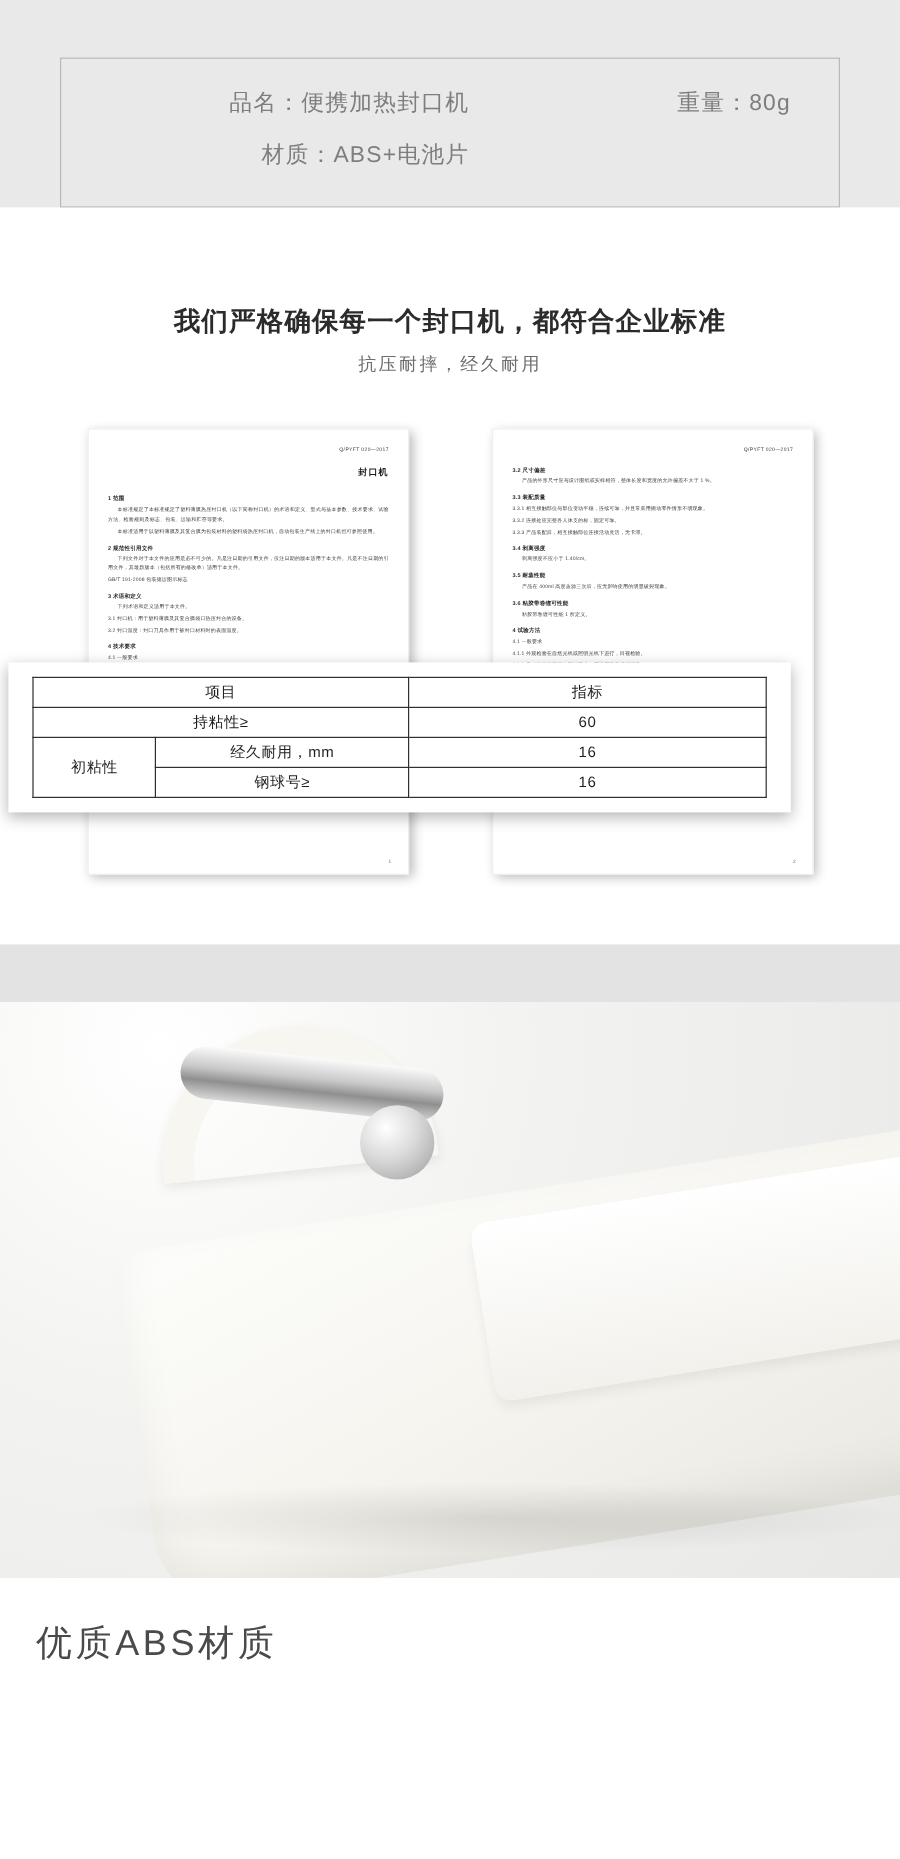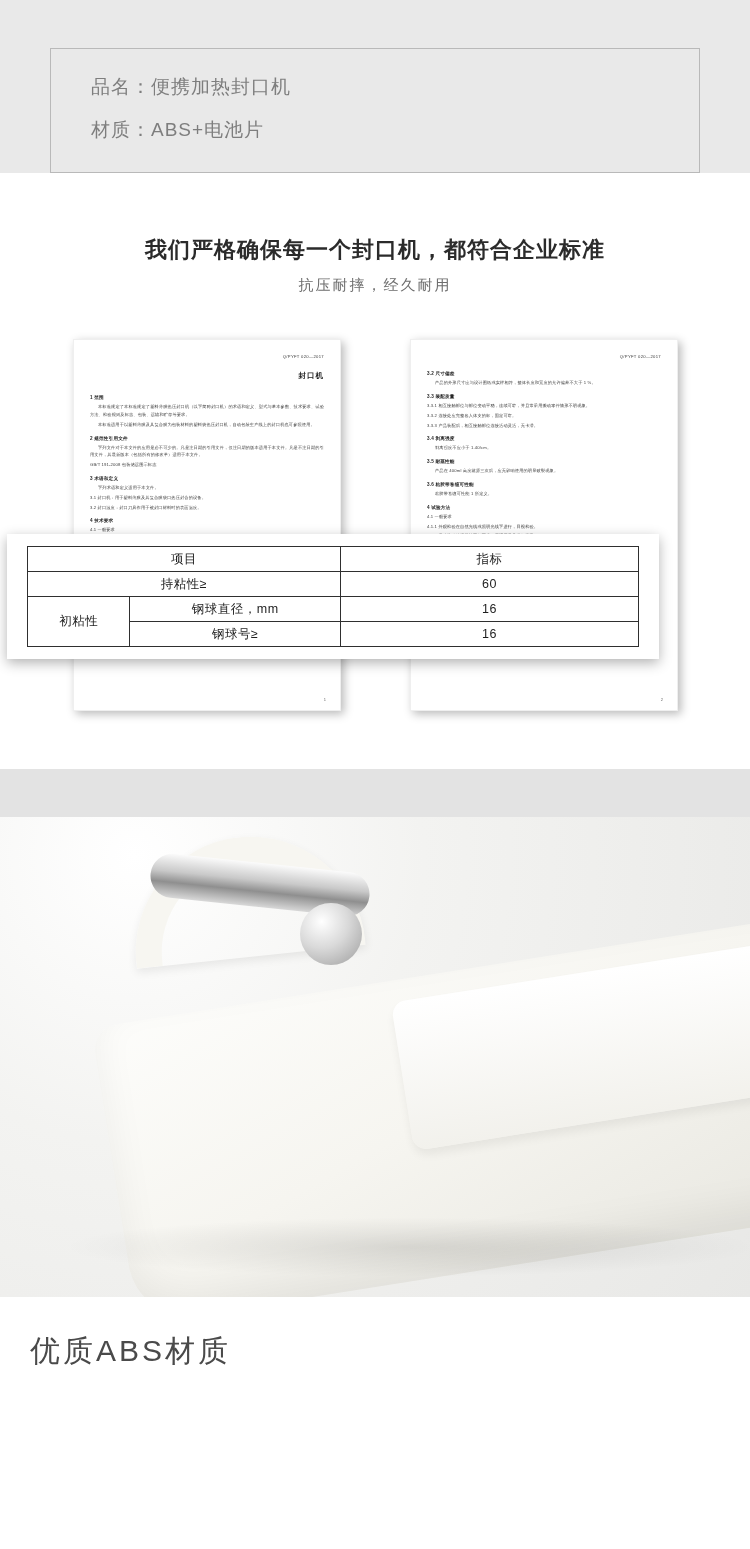--- a/index.html
+++ b/index.html
@@ -17,21 +17,21 @@
   .spec-section {
     background: #e9e9e9;
     padding: 48px 0 0 0;
   }
   .spec-box {
     margin: 0 50px;
     border: 1px solid #b9b9b9;
     background: #e9e9e9;
     padding: 26px 40px 30px 40px;
   }
-  .spec-row { display: flex; }
+  .spec-row { display: flex; text-align: right; }
   .spec-row + .spec-row { margin-top: 18px; }
   .spec-cell {
     font-size: 19px;
     color: #7e7e7e;
     letter-spacing: 1px;
     line-height: 1.3;
   }
   .spec-cell.left { width: 300px; flex: 0 0 300px; }
   .spec-cell.right { flex: 1; }
 
@@ -44,21 +44,21 @@
   .big-title {
     font-size: 40px;
     color: #6f6f6f;
     letter-spacing: 8px;
     font-weight: 400;
   }
 
   
   .standards-section {
     background: #ffffff;
-    padding: 62px 0 40px 0;
+    padding: 80px 0 40px 0;
     text-align: center;
   }
   .std-head {
     font-size: 22px;
     font-weight: bold;
     color: #2b2b2b;
     letter-spacing: 1px;
   }
   .std-sub {
     margin-top: 11px;
@@ -232,20 +232,21 @@
 </style>
 </head>
 <body>
 
 <div class="page">
 
   <section class="spec-section">
     <div class="spec-box">
       <div class="spec-row">
         <div class="spec-cell left">品名：便携加热封口机</div>
+        <div class="spec-cell right">重量：80g</div>
       </div>
       <div class="spec-row">
         <div class="spec-cell left">材质：ABS+电池片</div>
       </div>
     </div>
   </section>
 
 
   <section class="standards-section">
     <div class="std-head">我们严格确保每一个封口机，都符合企业标准</div>
@@ -333,21 +334,21 @@
             <tr>
               <td class="hdr" colspan="2">项目</td>
               <td class="hdr val">指标</td>
             </tr>
             <tr>
               <td colspan="2">持粘性≥</td>
               <td class="val">60</td>
             </tr>
             <tr>
               <td class="grp" rowspan="2">初粘性</td>
-              <td class="sub">钢球直径，mm</td>
+              <td class="sub">经久耐用，mm</td>
               <td class="val">16</td>
             </tr>
             <tr>
               <td class="sub">钢球号≥</td>
               <td class="val">16</td>
             </tr>
           </tbody>
         </table>
       </div>
 

